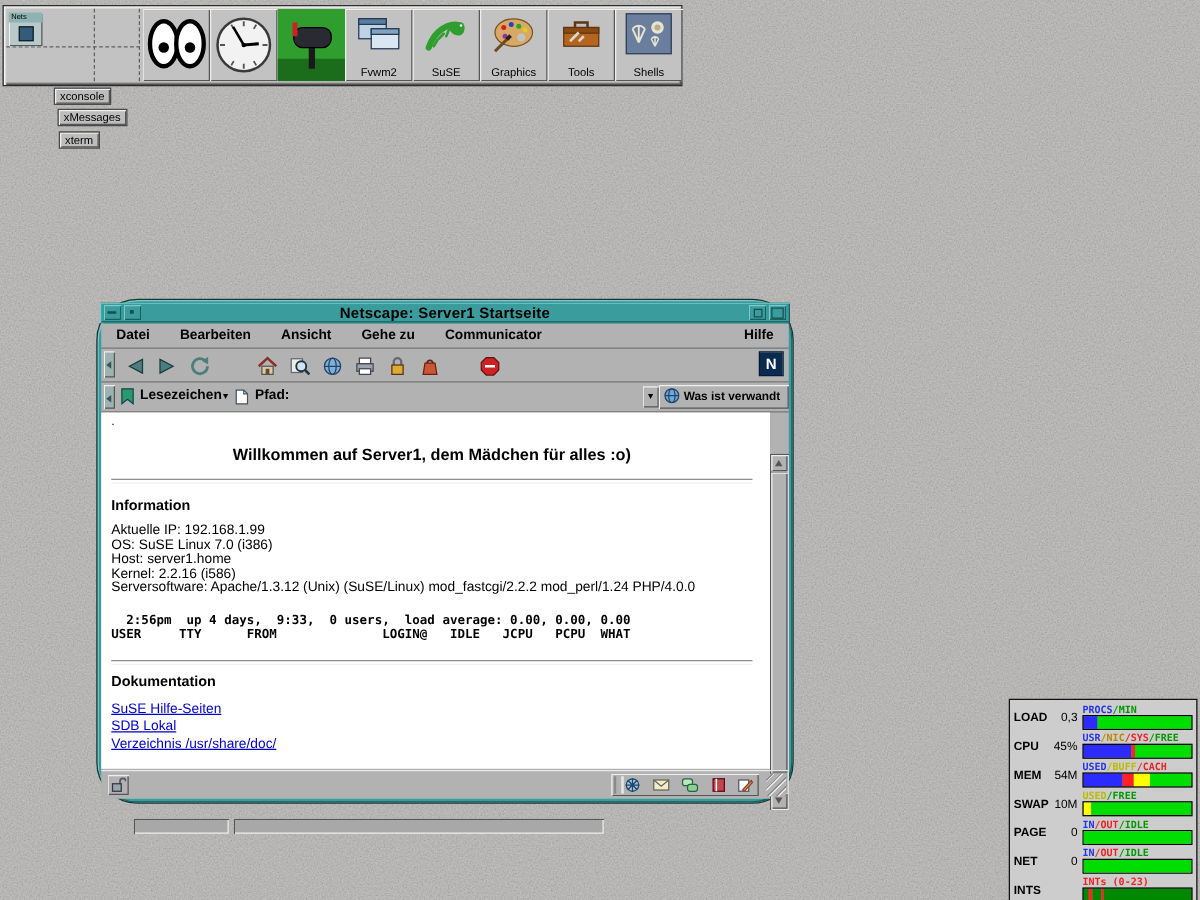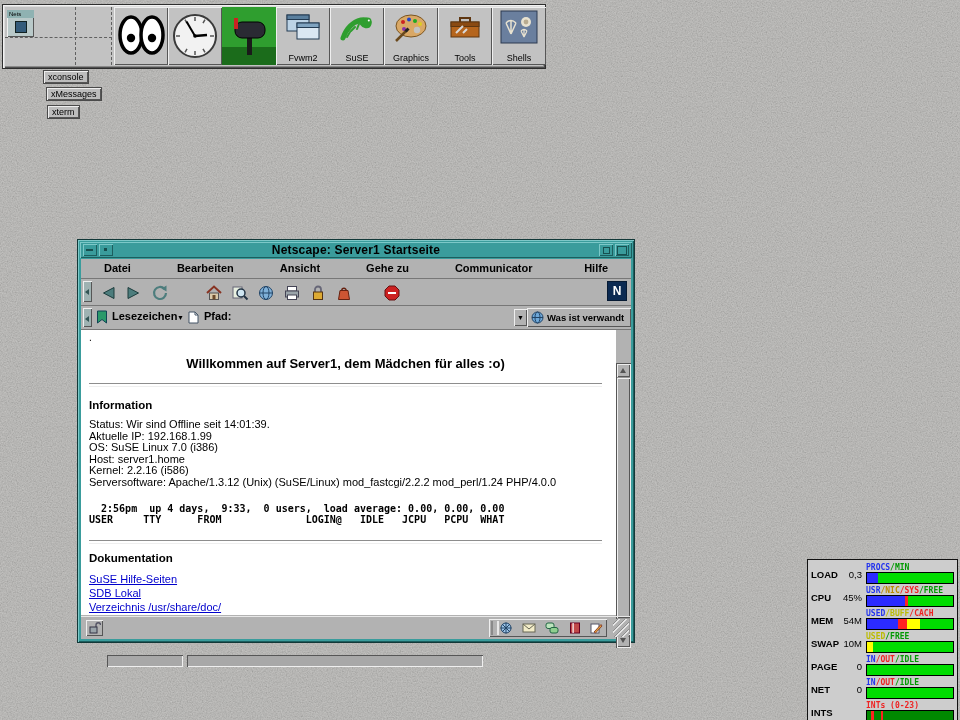--- a/index.html
+++ b/index.html
@@ -19,33 +19,33 @@
   .mini{left:2px;top:3px;width:27px;height:27px;background:#b9c9c9;}
   .mini .mtit{display:block;font-size:6px;line-height:8px;padding-left:2px;background:#8fb2b2;height:8px;}
   .mini .mbody{display:block;margin:3px auto 0;width:10px;height:10px;background:#335b7a;border:1px solid #122;}
   .ptile{top:2px;width:54px;height:58px;background:#c2c2c2;}
   .ptile .plabel{position:absolute;left:0;right:0;bottom:2px;text-align:center;font-size:9px;}
   .ptile svg{position:absolute;left:50%;transform:translateX(-50%);top:3px;}
   .ptile.full svg{top:0;}
   
   .dicon{background:#bdbdbd;font-size:9px;line-height:12px;padding:0 4px;outline:1px solid #4a4a4a;}
   
-  #win{left:78px;top:240px;width:556px;height:402px;background:#3a9c9c;outline:1px solid #12383 8;}
+  #win{left:78px;top:240px;width:556px;height:402px;background:#3a9c9c;outline:1px solid #12383 8;border-radius:32px;}
   #win{outline:1px solid #123838;}
   #titlebar{left:2px;top:2px;right:2px;height:16px;background:#3a9c9c;}
   .ttext{position:absolute;left:0;right:0;top:1px;text-align:center;font-weight:bold;font-size:12px;letter-spacing:.2px;}
   .tbtn{position:absolute;top:2px;width:14px;height:12px;background:#3a9c9c;}
   .tbtn .dash{position:absolute;left:3px;top:5px;width:7px;height:2px;background:#174f4f;}
   .tbtn .dotg{position:absolute;left:5px;top:4px;width:3px;height:3px;background:#174f4f;}
   .tbtn .sq1{position:absolute;left:4px;top:3px;width:5px;height:5px;border:1px solid #174f4f;}
   .tbtn .sq2{position:absolute;left:2px;top:2px;width:8px;height:7px;border:1px solid #174f4f;}
   #client{left:3px;top:19px;width:550px;height:380px;background:#b2b2b2;}
   
   #menubar{left:0;top:0;width:100%;height:19px;border-bottom:1px solid #777;}
-  #menubar .mitem{float:left;padding:0 23px;font-weight:bold;font-size:11px;line-height:18px;}
+  #menubar .mitem{float:left;padding:0 12px;font-weight:bold;font-size:11px;line-height:18px;}
   #menubar .mhelp{float:right;}
   
   #toolbar{left:0;top:20px;width:100%;height:26px;border-bottom:1px solid #777;}
   .collapser{position:absolute;left:2px;top:2px;width:9px;height:21px;background:#9fb2b2;}
   .collapser i{position:absolute;left:2px;top:8px;width:0;height:0;border-top:3px solid transparent;border-bottom:3px solid transparent;border-right:4px solid #355;}
   .tbbtn{position:absolute;top:2px;width:25px;height:22px;background:#b2b2b2;border:0;padding:0;}
   .tbbtn svg{display:block;margin:2px auto 0;}
   .nlogo{position:absolute;right:5px;top:3px;width:18px;height:18px;background:#0b2a52;color:#fff;
     font-weight:bold;font-size:12px;line-height:18px;text-align:center;outline:1px solid #061a33;}
   
@@ -341,21 +341,20 @@
             </svg><span>Was ist verwandt</span>
         </div>
       </div>
 
       <div id="content" class="abs">
         <div class="dot">.</div>
         <div class="h1">Willkommen auf Server1, dem Mädchen für alles :o)</div>
         <hr class="hrule">
         <div class="sect">Information</div>
         <div class="ilines">
-          <div class="iline">Status: Wir sind Offline seit 14:01:39.</div>
           <div class="iline">Aktuelle IP: 192.168.1.99</div>
           <div class="iline">OS: SuSE Linux 7.0 (i386)</div>
           <div class="iline">Host: server1.home</div>
           <div class="iline">Kernel: 2.2.16 (i586)</div>
           <div class="iline">Serversoftware: Apache/1.3.12 (Unix) (SuSE/Linux) mod_fastcgi/2.2.2 mod_perl/1.24 PHP/4.0.0</div>
         </div>
         <pre class="pre1">  2:56pm  up 4 days,  9:33,  0 users,  load average: 0.00, 0.00, 0.00</pre>
         <pre>USER     TTY      FROM              LOGIN@   IDLE   JCPU   PCPU  WHAT</pre>
         <hr class="hrule" style="margin-top:14px">
         <div class="sect" style="margin-top:8px">Dokumentation</div>

